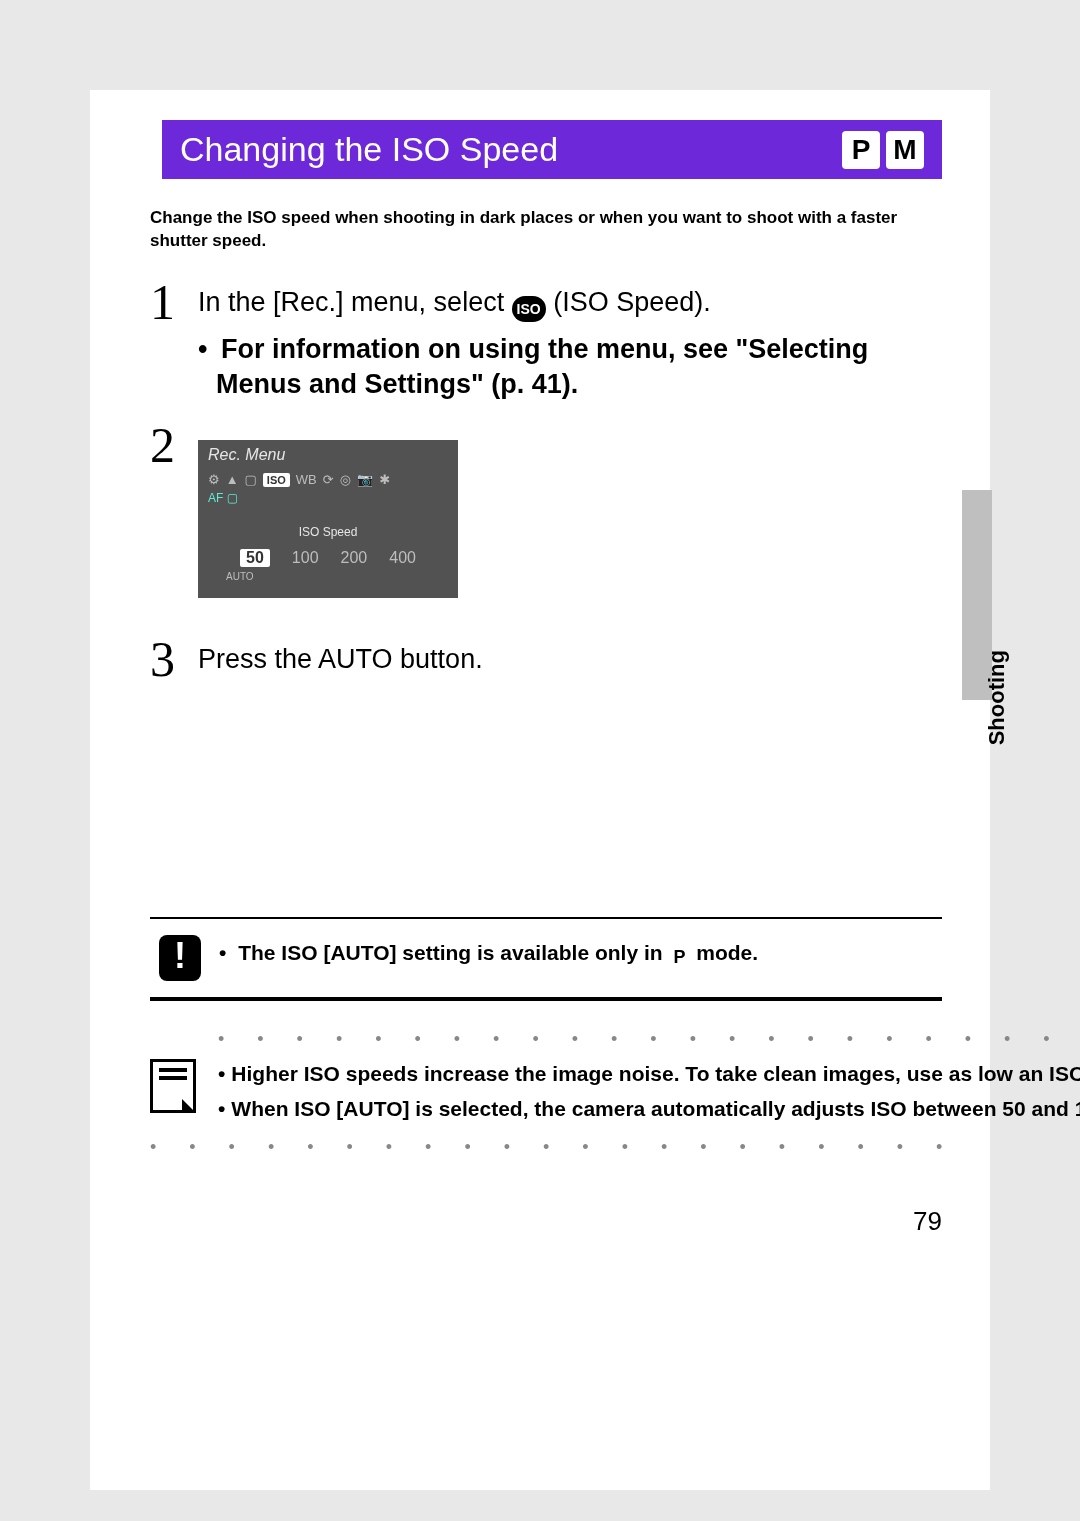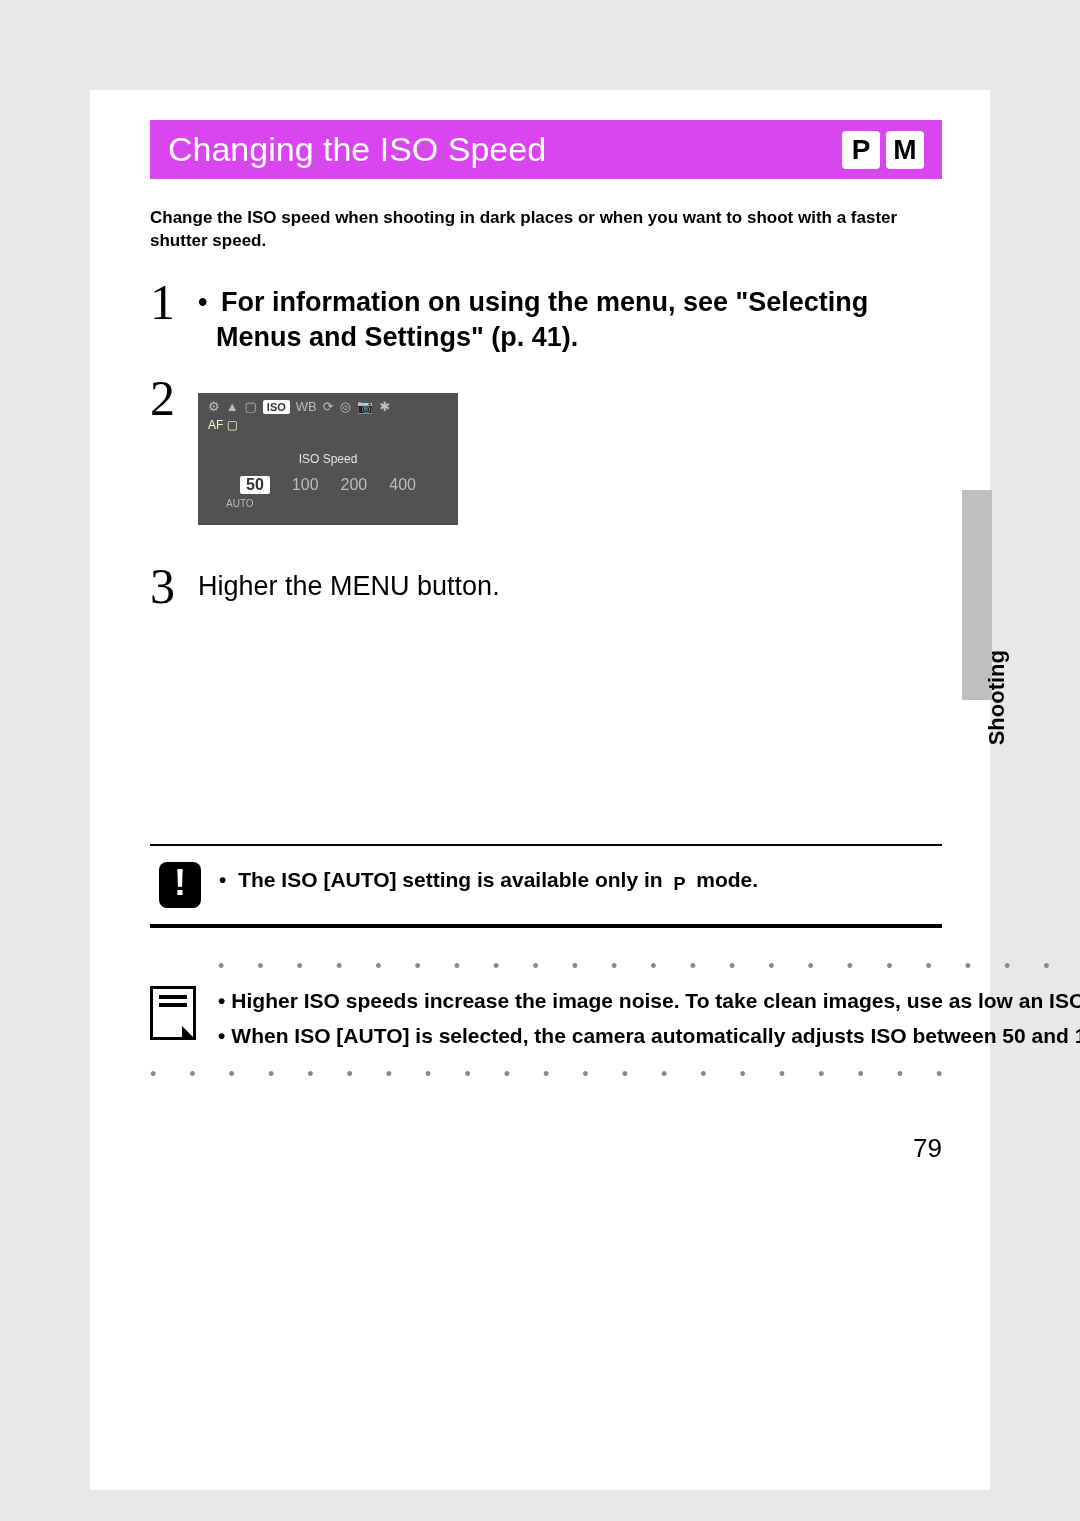--- a/index.html
+++ b/index.html
@@ -12,28 +12,29 @@
   .page {
     background: #fff;
     margin: 90px auto 0 auto;
     width: 900px;
     padding: 30px 48px 40px 60px;
     box-sizing: border-box;
     position: relative;
     min-height: 1400px;
   }
   .heading-bar {
-    background: #d946ef;
+    background: #6d28d9;
     color: #fff;
     font-size: 34px;
     padding: 10px 18px;
     display: flex;
     align-items: center;
     justify-content: space-between;
     margin-bottom: 28px;
+    margin-left: 12px;
   }
   .mode-icons {
     display: flex;
     gap: 6px;
   }
   .mode-icon {
     width: 38px;
     height: 38px;
     background: #fff;
     color: #000;
@@ -120,21 +121,21 @@
     flex-wrap: wrap;
   }
   .cam-icon-sel {
     background: #fff;
     color: #333;
     border-radius: 2px;
     padding: 1px 4px;
     font-weight: bold;
     font-size: 11px;
   }
-  .cam-af { font-size: 12px; color:#fef9c3; padding:0 28px 10px 10px; }
+  .cam-af { font-size: 12px; color:#5eead4; padding:0 28px 10px 10px; }
   .cam-label {
     text-align: center;
     font-size: 12px;
     margin: 10px 0 10px 0;
     color:#e6e6e6;
   }
   .cam-values {
     display: flex;
     justify-content: center;
     gap: 22px;
@@ -285,31 +286,37 @@
       <span class="mode-icon">P</span>
       <span class="mode-icon">M</span>
     </span>
   </div>
 
   <div class="intro">Change the ISO speed when shooting in dark places or when you want to shoot with a faster shutter speed.</div>
 
   <div class="step">
     <div class="step-num">1</div>
     <div class="step-body">
+      <div class="step-title">
+        <span>In the [Rec.] menu, select </span>
+        <span class="iso-inline-icon">ISO</span>
+        <span> (ISO Speed).</span>
+      </div>
       <div class="step-note bullet">
         <span>For information on using the menu, see </span><span>"Selecting Menus and Settings"</span><span> (p. 41).</span>
       </div>
     </div>
   </div>
 
   <div class="step">
     <div class="step-num">2</div>
     <div class="step-body">
 
       <div class="cam-screen">
+        <div class="cam-title">Rec. Menu</div>
         <div class="cam-iconrow">
           <span>⚙</span>
           <span>▲</span>
           <span>▢</span>
           <span class="cam-icon-sel">ISO</span>
           <span>WB</span>
           <span>⟳</span>
           <span>◎</span>
           <span>📷</span>
           <span>✱</span>
@@ -323,21 +330,21 @@
           <span>400</span>
         </div>
         <div class="cam-auto">AUTO</div>
       </div>
     </div>
   </div>
 
   <div class="step">
     <div class="step-num">3</div>
     <div class="step-body">
-      <div class="step-title">Higher the MENU button.</div>
+      <div class="step-title">Press the AUTO button.</div>
     </div>
   </div>
 
   <div class="warn-box-wrap">
     <div class="warn-box">
       <div class="warn-icon"></div>
       <div class="warn-text bullet">
         <span>The ISO [AUTO] setting is available only in </span><span class="p-inline-icon">P</span><span> mode.</span>
       </div>
     </div>

